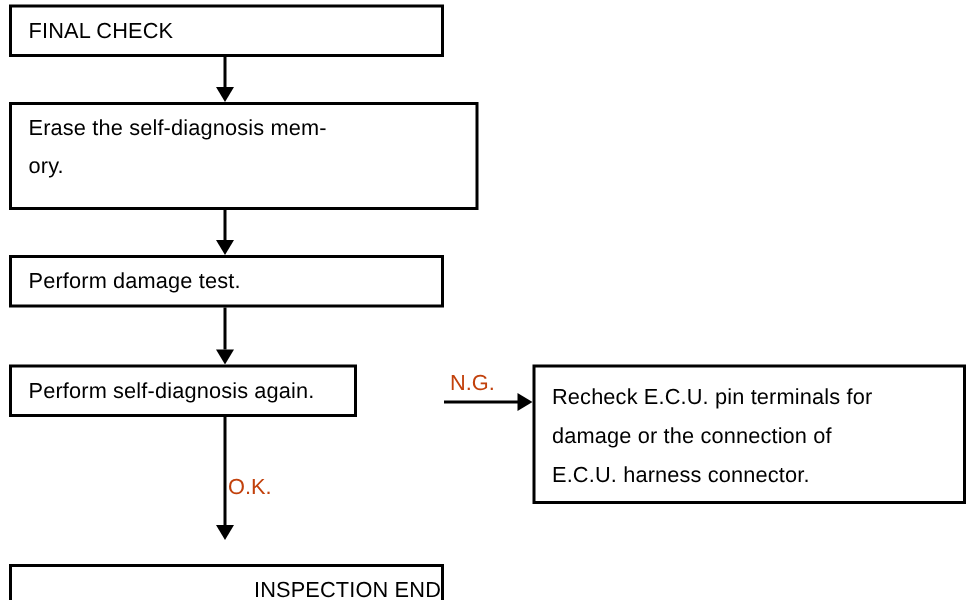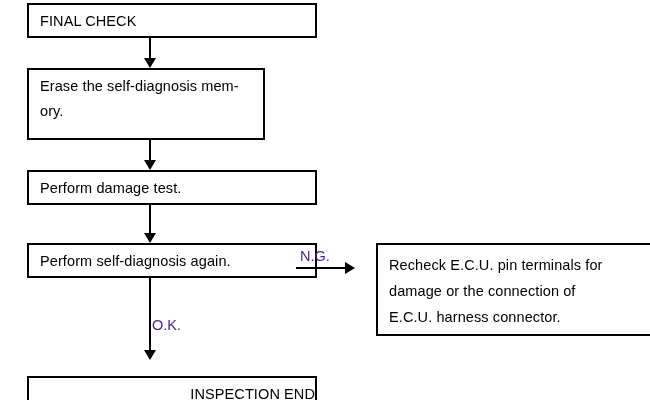--- a/index.html
+++ b/index.html
@@ -20,27 +20,26 @@
     position: absolute;
     box-sizing: border-box;
     border: 2px solid #000000;
     background: #ffffff;
     color: #000000;
     font-size: 14.5px;
     line-height: 25px;
     padding: 4px 0 0 11px;
     letter-spacing: 0.1px;
     white-space: pre-line;
-    margin-left: 21px;
   }
   
   #node-final-check   { left: 6px;   top: 3px;   width: 290px; height: 35px; }
-  #node-erase-memory  { left: 6px;   top: 68px;  width: 238px; height: 72px; }
+  #node-erase-memory  { left: 6px;   top: 68px;  width: 313px; height: 72px; }
   #node-driving-test  { left: 6px;   top: 170px; width: 290px; height: 35px; }
-  #node-self-diag     { left: 6px;   top: 243px; width: 290px; height: 35px; }
+  #node-self-diag     { left: 6px;   top: 243px; width: 232px; height: 35px; }
   #node-inspection-end{ left: 6px;   top: 376px; width: 290px; height: 35px; text-align: right; }
   #node-recheck-ecu   { left: 355px; top: 243px; width: 289px; height: 93px;
                         line-height: 26px; padding-top: 7px; }
 
   
   .vline {
     position: absolute;
     width: 2px;
     background: #000000;
   }
@@ -74,21 +73,21 @@
   #conn-3-head  { left: 144px; top: 233px; }
   #conn-ok-line { left: 149px; top: 278px; height: 72px; }
   #conn-ok-head { left: 144px; top: 350px; }
   #conn-ng-line { left: 296px; top: 267px; width: 53px; }
   #conn-ng-head { left: 345px; top: 262px; }
 
   .edge-label {
     position: absolute;
     font-family: "Liberation Sans", sans-serif;
     font-size: 14.5px;
-    color: #4c1d95;
+    color: #c2410c;
     line-height: 16px;
     white-space: nowrap;
   }
   #label-ok { left: 152px; top: 277px; margin-top: 40px; }
   #label-ng { left: 300px; top: 248px; }
 </style>
 </head>
 <body>
 
 <div id="page">

